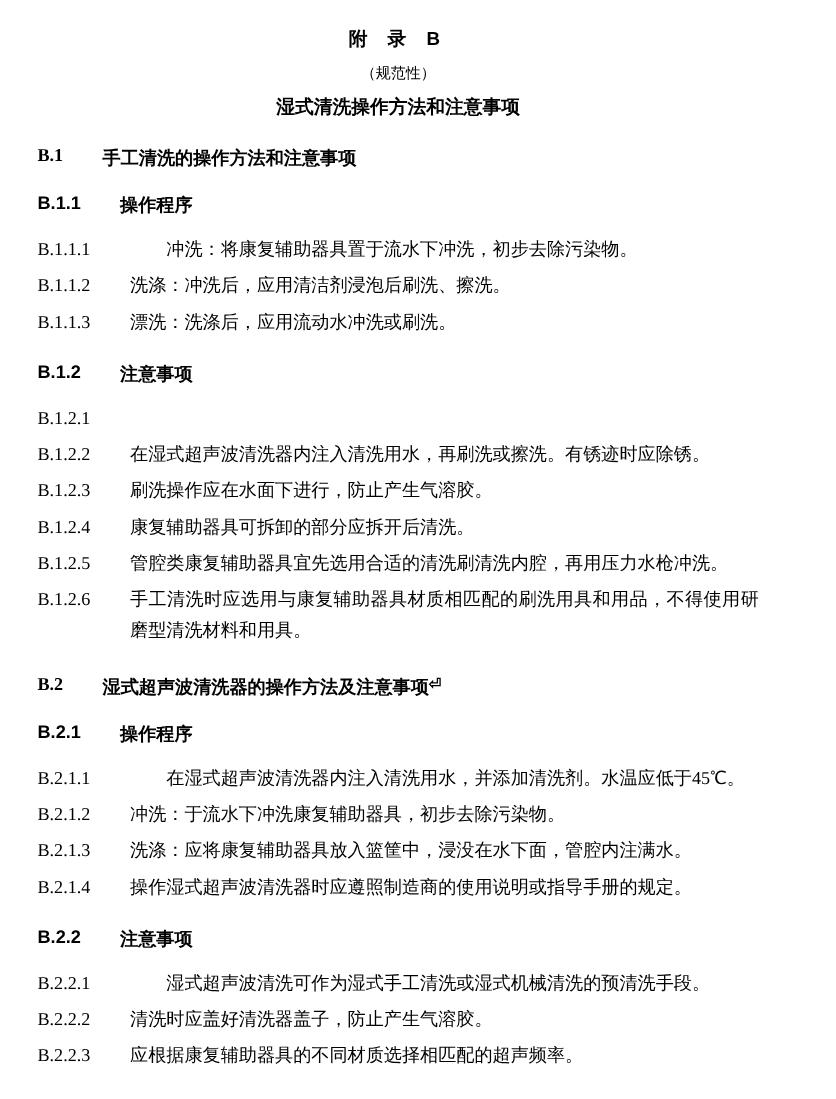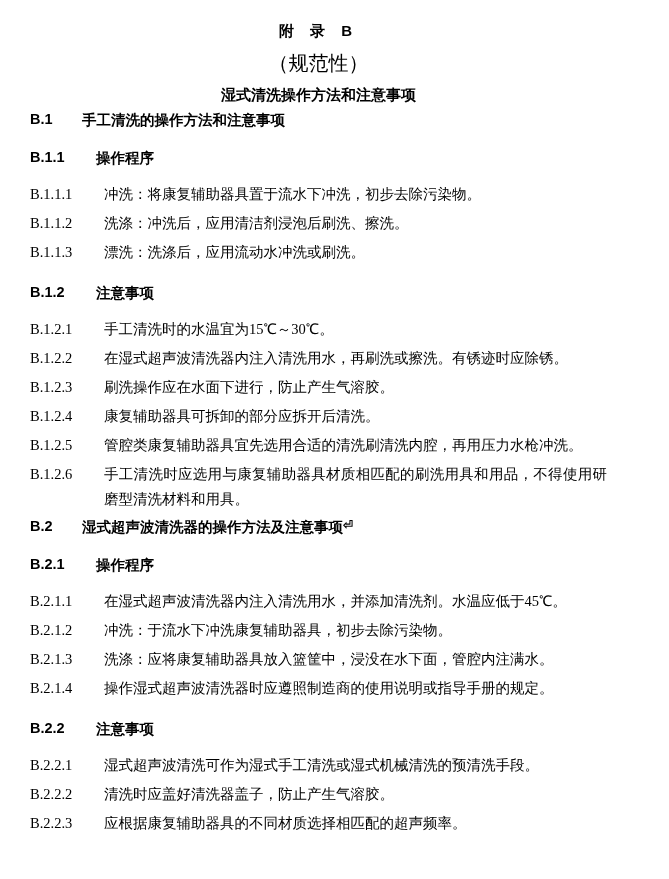--- a/index.html
+++ b/index.html
@@ -26,34 +26,34 @@
   }
   .annex-title {
     font-family: "Liberation Sans", sans-serif;
     font-weight: bold;
     font-size: 15px;
     letter-spacing: 6px;
     margin-bottom: 9px;
   }
   .annex-sub {
     font-family: "Liberation Sans", sans-serif;
-    font-size: 20px;
+    font-size: 12px;
     margin-bottom: 9px;
   }
   .annex-name {
     font-family: "Liberation Sans", sans-serif;
     font-weight: bold;
     font-size: 15px;
     margin-bottom: 4px;
   }
   .h1 {
-    font-family: Liberation Sans, sans-serif;
+    font-family: Liberation Serif, serif;
     font-weight: bold;
     font-size: 14.5px;
-    margin-top: 6px;
+    margin-top: 22px;
     margin-bottom: 0;
     display: flex;
   }
   .h1 .num {
     width: 52px;
     flex: 0 0 52px;
   }
   .h2 {
     font-family: "Liberation Sans", sans-serif;
     font-weight: bold;
@@ -80,20 +80,21 @@
   }
   .para .txt {
     flex: 1;
     text-align: justify;
   }
   .para.tight {
     margin-top: 4px;
   }
   .sec-first {
     margin-top: 14px;
+    gap: 29px;
   }
   .pilcrow {
     font-size: 12px;
   }
 </style>
 </head>
 <body>
 
 <div class="page">
 
@@ -126,21 +127,20 @@
     <span class="txt">漂洗：洗涤后，应用流动水冲洗或刷洗。</span>
   </div>
 
   <div class="h2">
     <span class="num">B.1.2</span>
     <span>注意事项</span>
   </div>
 
   <div class="para sec-first">
     <span class="num">B.1.2.1</span>
-    <span class="txt">手工清洗时的水温宜为15℃～30℃。</span>
   </div>
   <div class="para tight">
     <span class="num">B.1.2.2</span>
     <span class="txt">在湿式超声波清洗器内注入清洗用水，再刷洗或擦洗。有锈迹时应除锈。</span>
   </div>
   <div class="para tight">
     <span class="num">B.1.2.3</span>
     <span class="txt">刷洗操作应在水面下进行，防止产生气溶胶。</span>
   </div>
   <div class="para tight">

